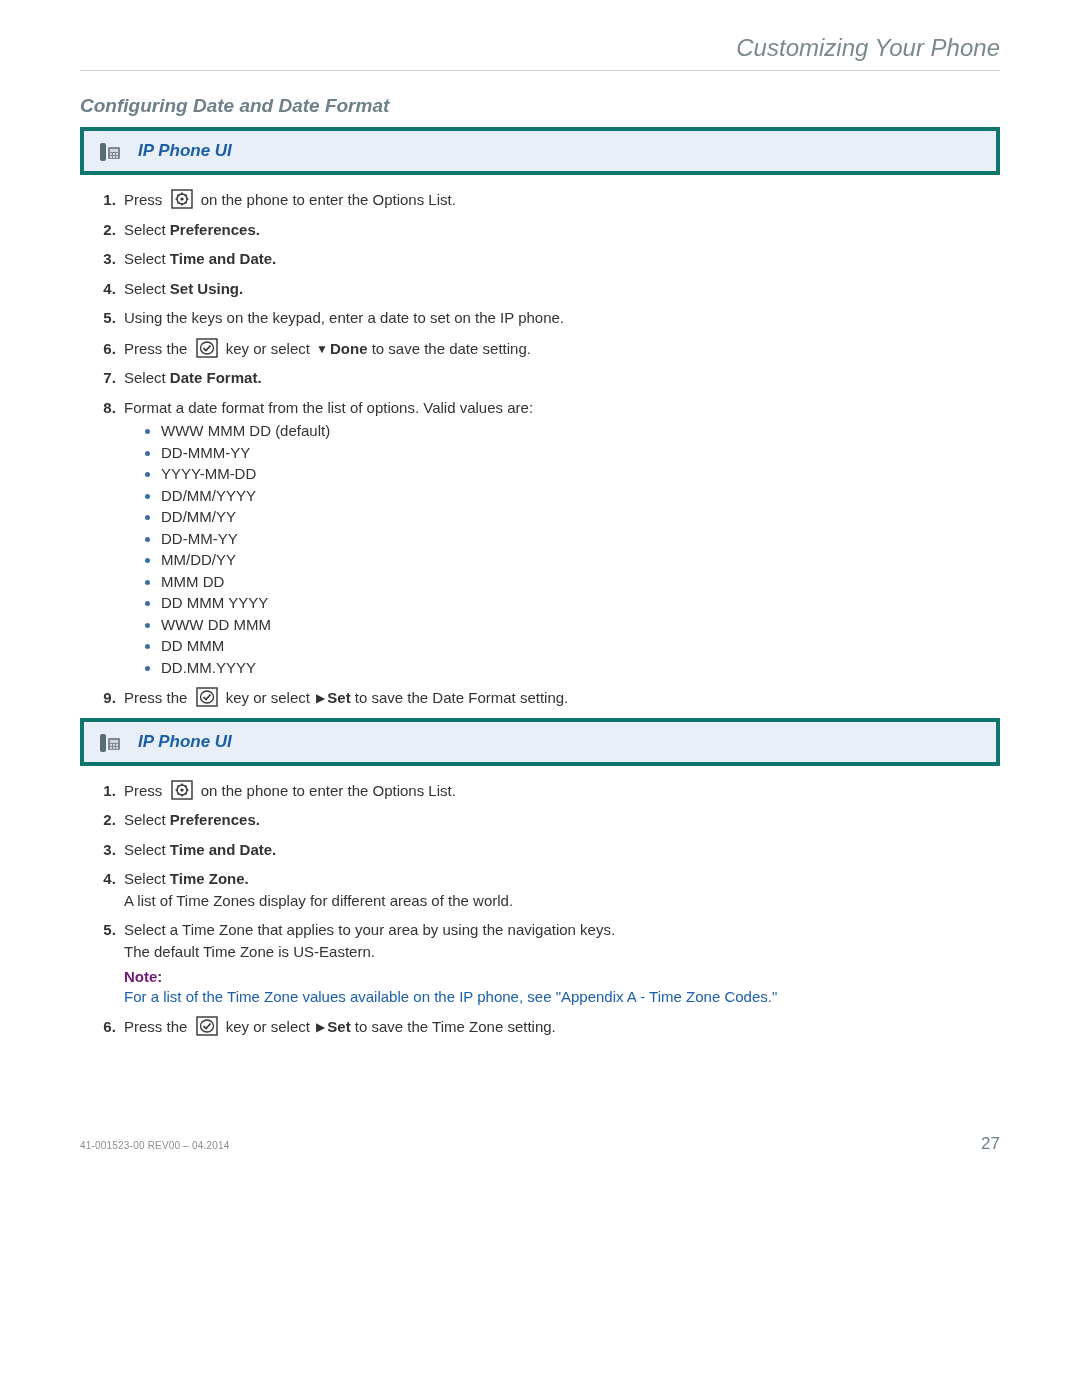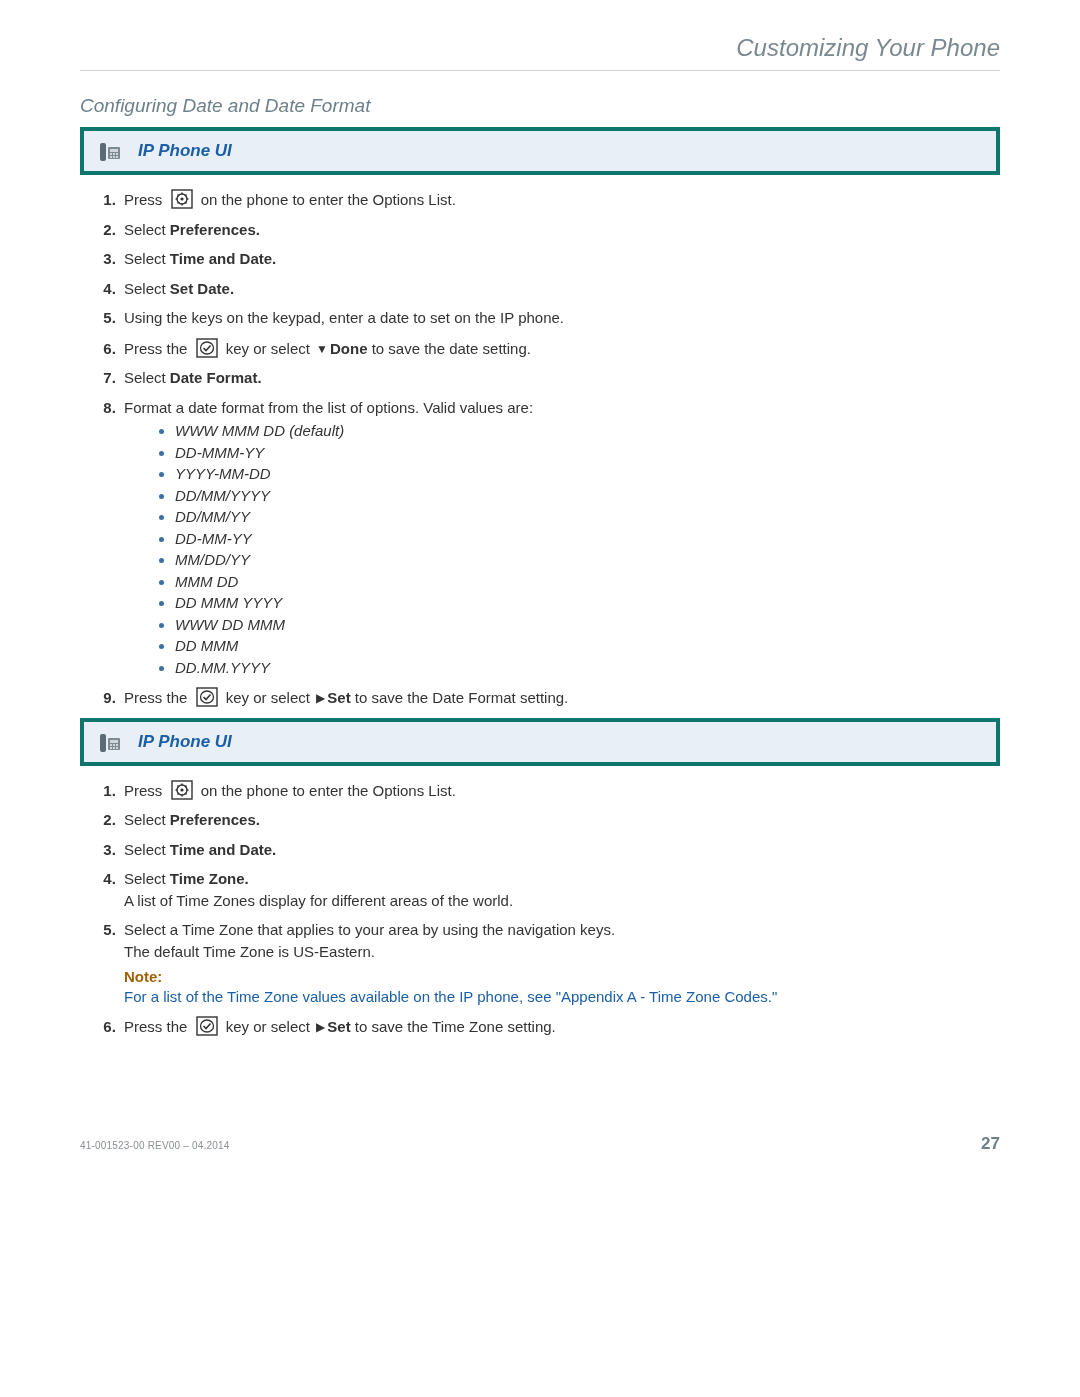--- a/index.html
+++ b/index.html
@@ -25,21 +25,21 @@
     padding-bottom: 8px;
   }
   .rule {
     border: none;
     border-top: 1px solid #d0d4d6;
     margin: 0 0 24px 0;
   }
   .section-title {
     color: #6e808a;
     font-style: italic;
-    font-weight: 400;
+    font-weight: 700;
     font-size: 19px;
     margin: 14px 0 10px 0;
   }
   .ui-banner {
     display: flex;
     align-items: center;
     gap: 14px;
     background: #e9eff7;
     border: 4px solid #0f766e;
     padding: 6px 12px;
@@ -72,28 +72,28 @@
   }
   ol.steps li .inline-icon svg { display: block; }
   .bold { font-weight: 700; }
   .tri { font-size: 12px; display: inline-block; position: relative; top: -1px; margin: 0 2px 0 2px;}
   ul.bullets {
     list-style: disc;
     margin: 4px 0 4px 18px;
     padding-left: 18px;
     font-size: 15px;
   }
-  ul.bullets li { margin: 2px 15px; font-style: italic; }
+  ul.bullets li { margin: 2px 1px; }
   ul.bullets li::marker { color: #3a6fa4; }
   .subtext {
     font-size: 15px;
     margin-top: 2px;
   }
   .note-label {
-    color: #a16207;
+    color: #701a75;
     font-weight: 700;
     font-size: 15px;
     margin-top: 6px;
   }
   .note-body {
     color: #1b5fa6;
     font-size: 15px;
   }
   .note-body .xref {
     color: #1b5fa6;
@@ -107,21 +107,21 @@
     justify-content: space-between;
     align-items: baseline;
   }
   .footer-left {
     color: #8a8f93;
     font-size: 10px;
     letter-spacing: .02em;
   }
   .footer-right {
     color: #6e808a;
-    font-weight: 700;
+    font-weight: 400;
     font-size: 17px;
   }
 </style>
 </head>
 <body>
 
 <div class="page">
 
   <div class="running-head">Customizing Your Phone</div>
   <hr class="rule">
@@ -169,21 +169,21 @@
       </span>
       <span> on the phone to enter the Options List.</span>
     </li>
     <li>
       <span>Select </span><span class="bold">Preferences.</span>
     </li>
     <li>
       <span>Select </span><span class="bold">Time and Date.</span>
     </li>
     <li>
-      <span>Select </span><span class="bold">Set Date.</span>
+      <span>Select </span><span class="bold">Set Using.</span>
     </li>
     <li>Using the keys on the keypad, enter a date to set on the IP phone.</li>
     <li>
       <span>Press the </span>
       <span class="inline-icon">
         <svg width="22" height="20" viewBox="0 0 22 20">
           <rect x="1" y="1" width="20" height="18" fill="#fff" stroke="#333" stroke-width="1.4"></rect>
           <ellipse cx="11" cy="10" rx="6.5" ry="6" fill="none" stroke="#333" stroke-width="1.3"></ellipse>
           <polyline points="7.5,10 10,12.5 14.5,7.5" fill="none" stroke="#333" stroke-width="1.6"></polyline>
         </svg>

